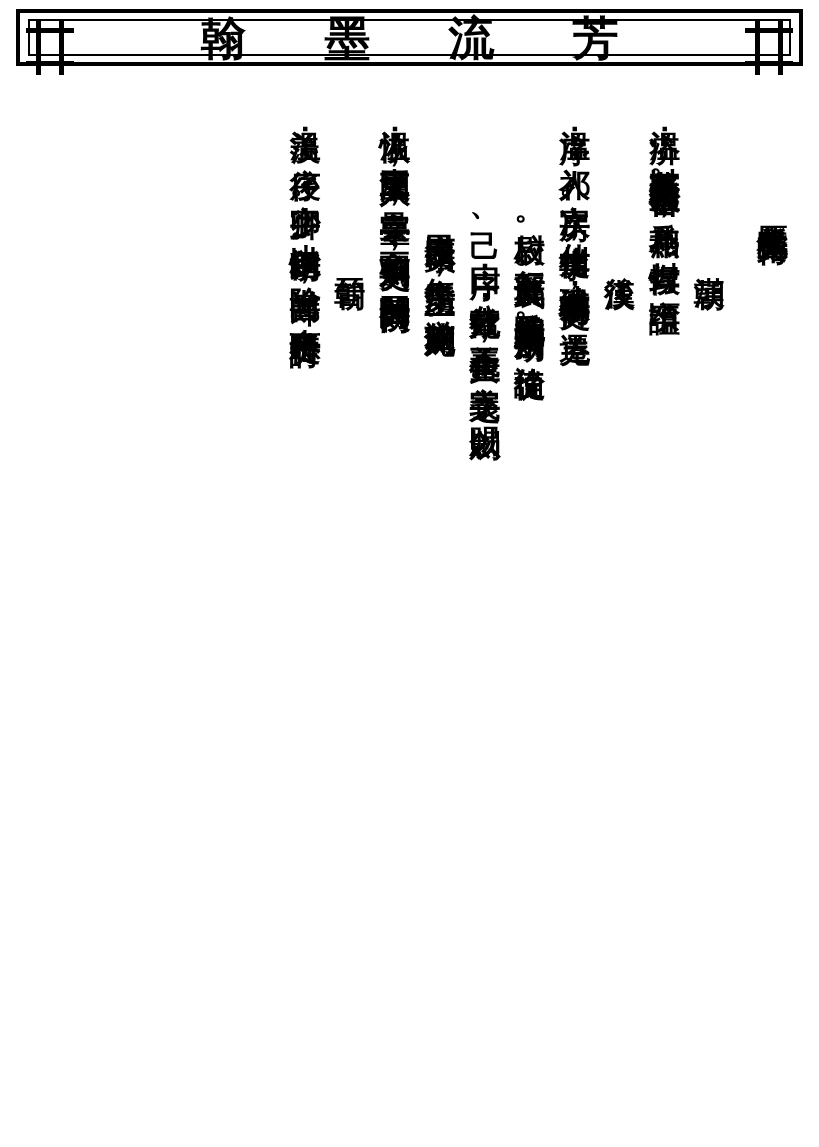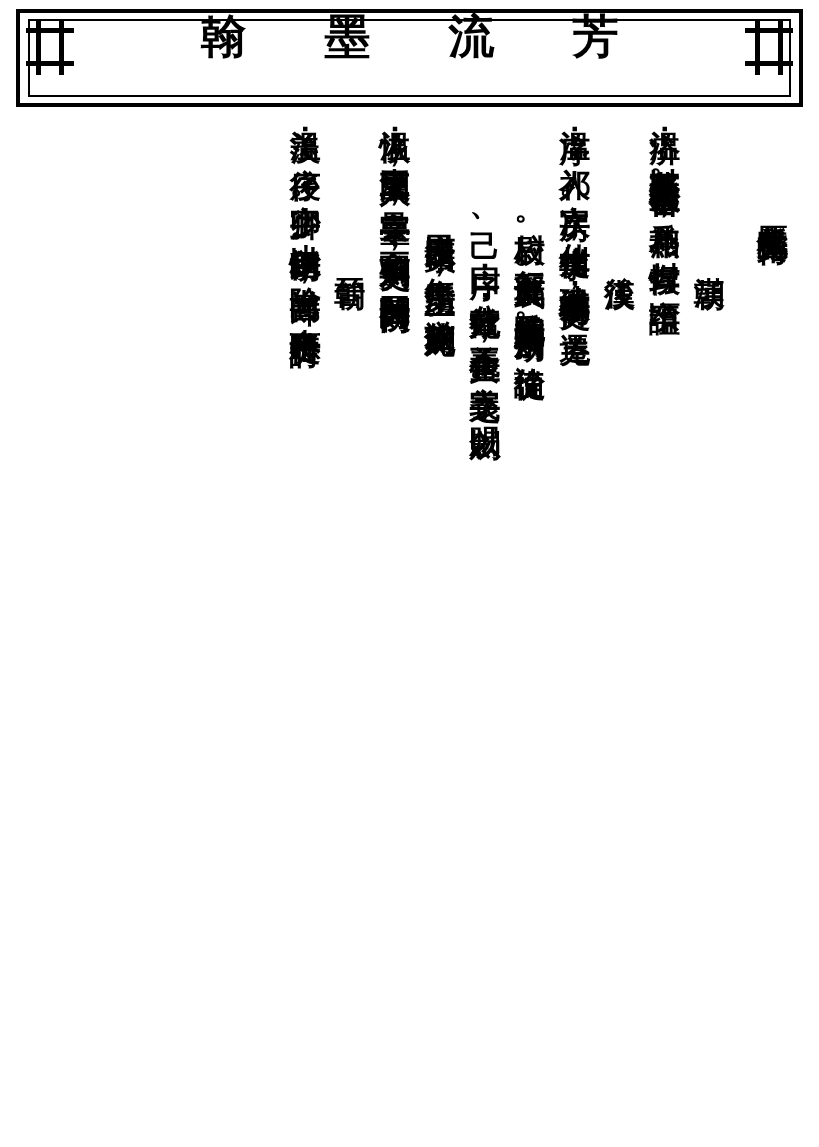--- a/index.html
+++ b/index.html
@@ -13,26 +13,26 @@
     font-family: "DejaVu Serif", serif;
     color: #000000;
     overflow: hidden;
     position: relative;
   }
 
   
   .banner {
     position: relative;
     width: 787px;
-    height: 98px;
+    height: 57px;
     margin: 9px auto 0 auto;
     border: 4px solid #000;
     box-sizing: border-box;
     display: flex;
-    align-items: flex-start;
+    align-items: center;
     justify-content: center;
   }
   .banner-inner {
     position: absolute;
     left: 8px;
     right: 8px;
     top: 6px;
     bottom: 6px;
     border: 2px solid #000;
     box-sizing: border-box;

